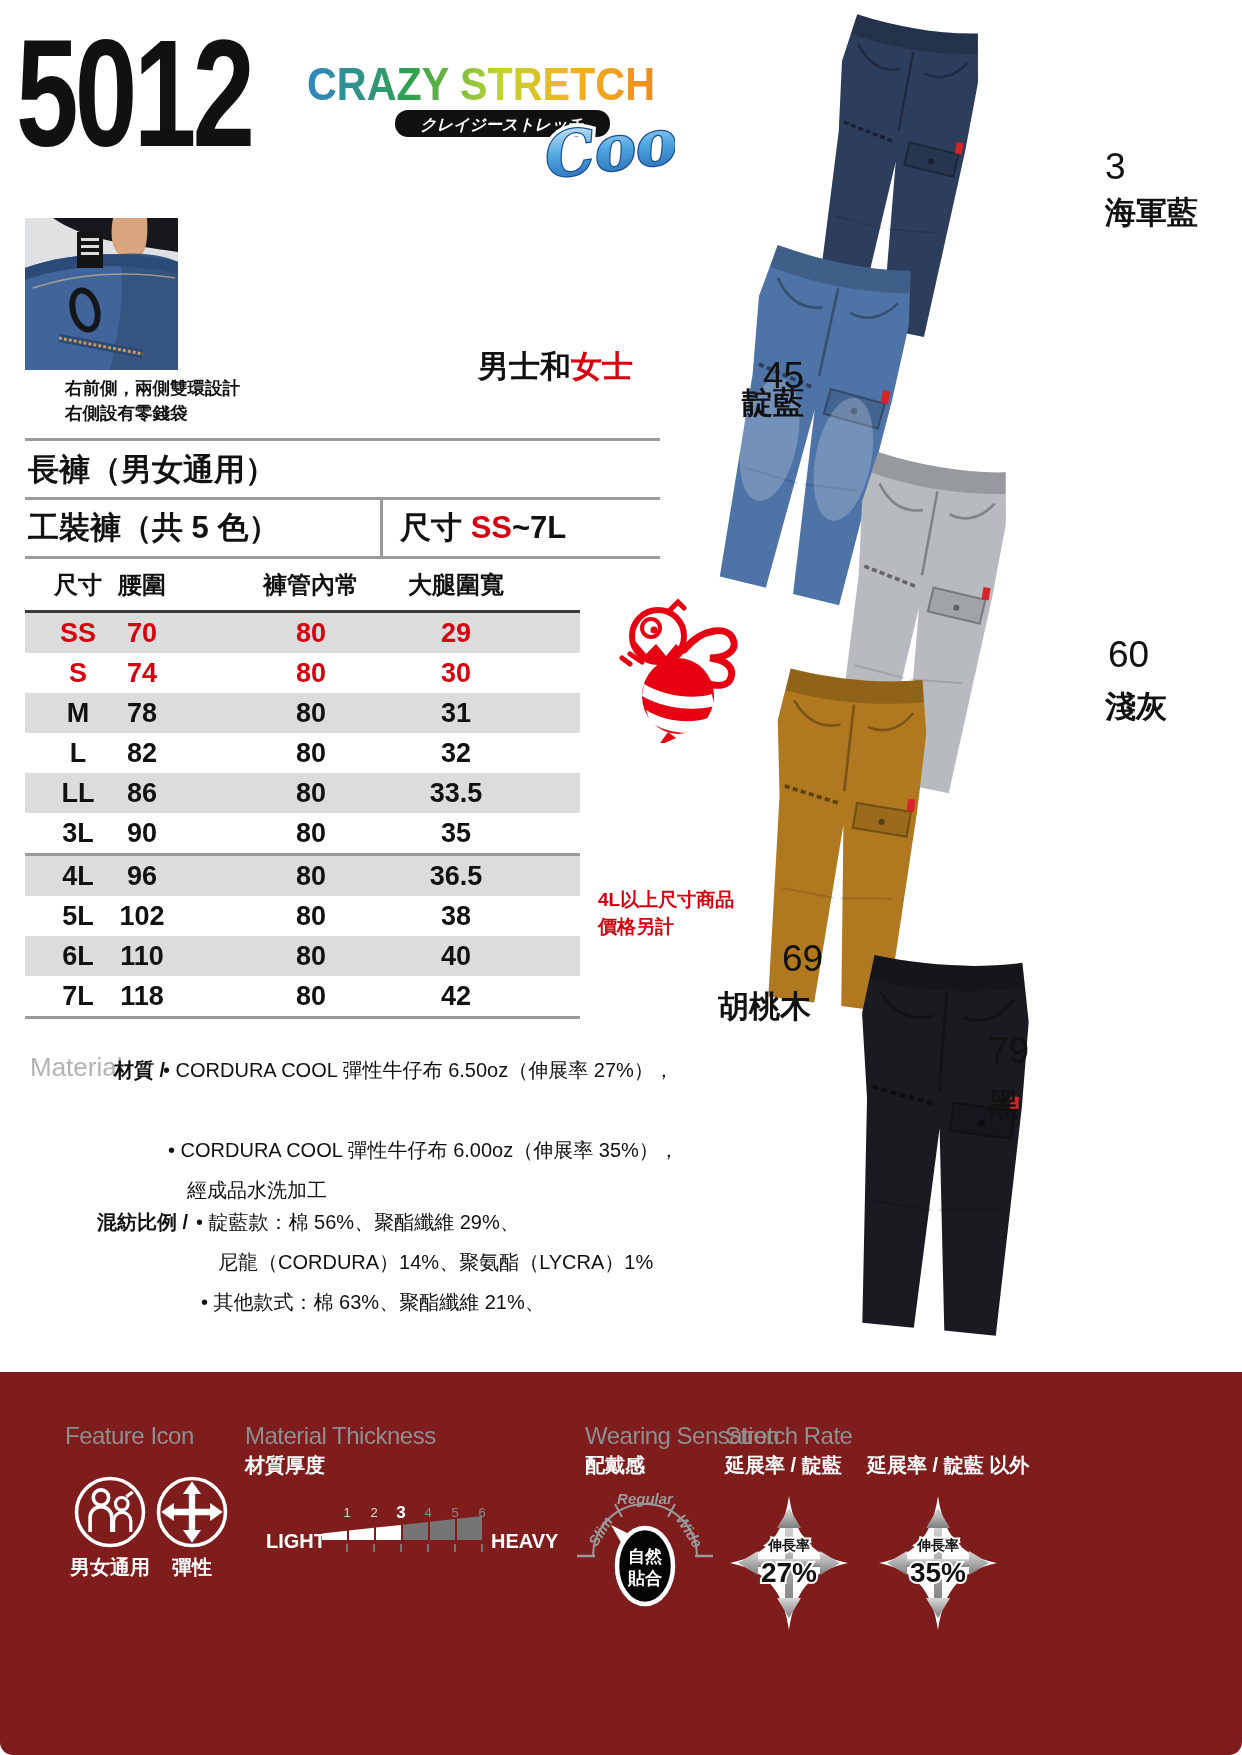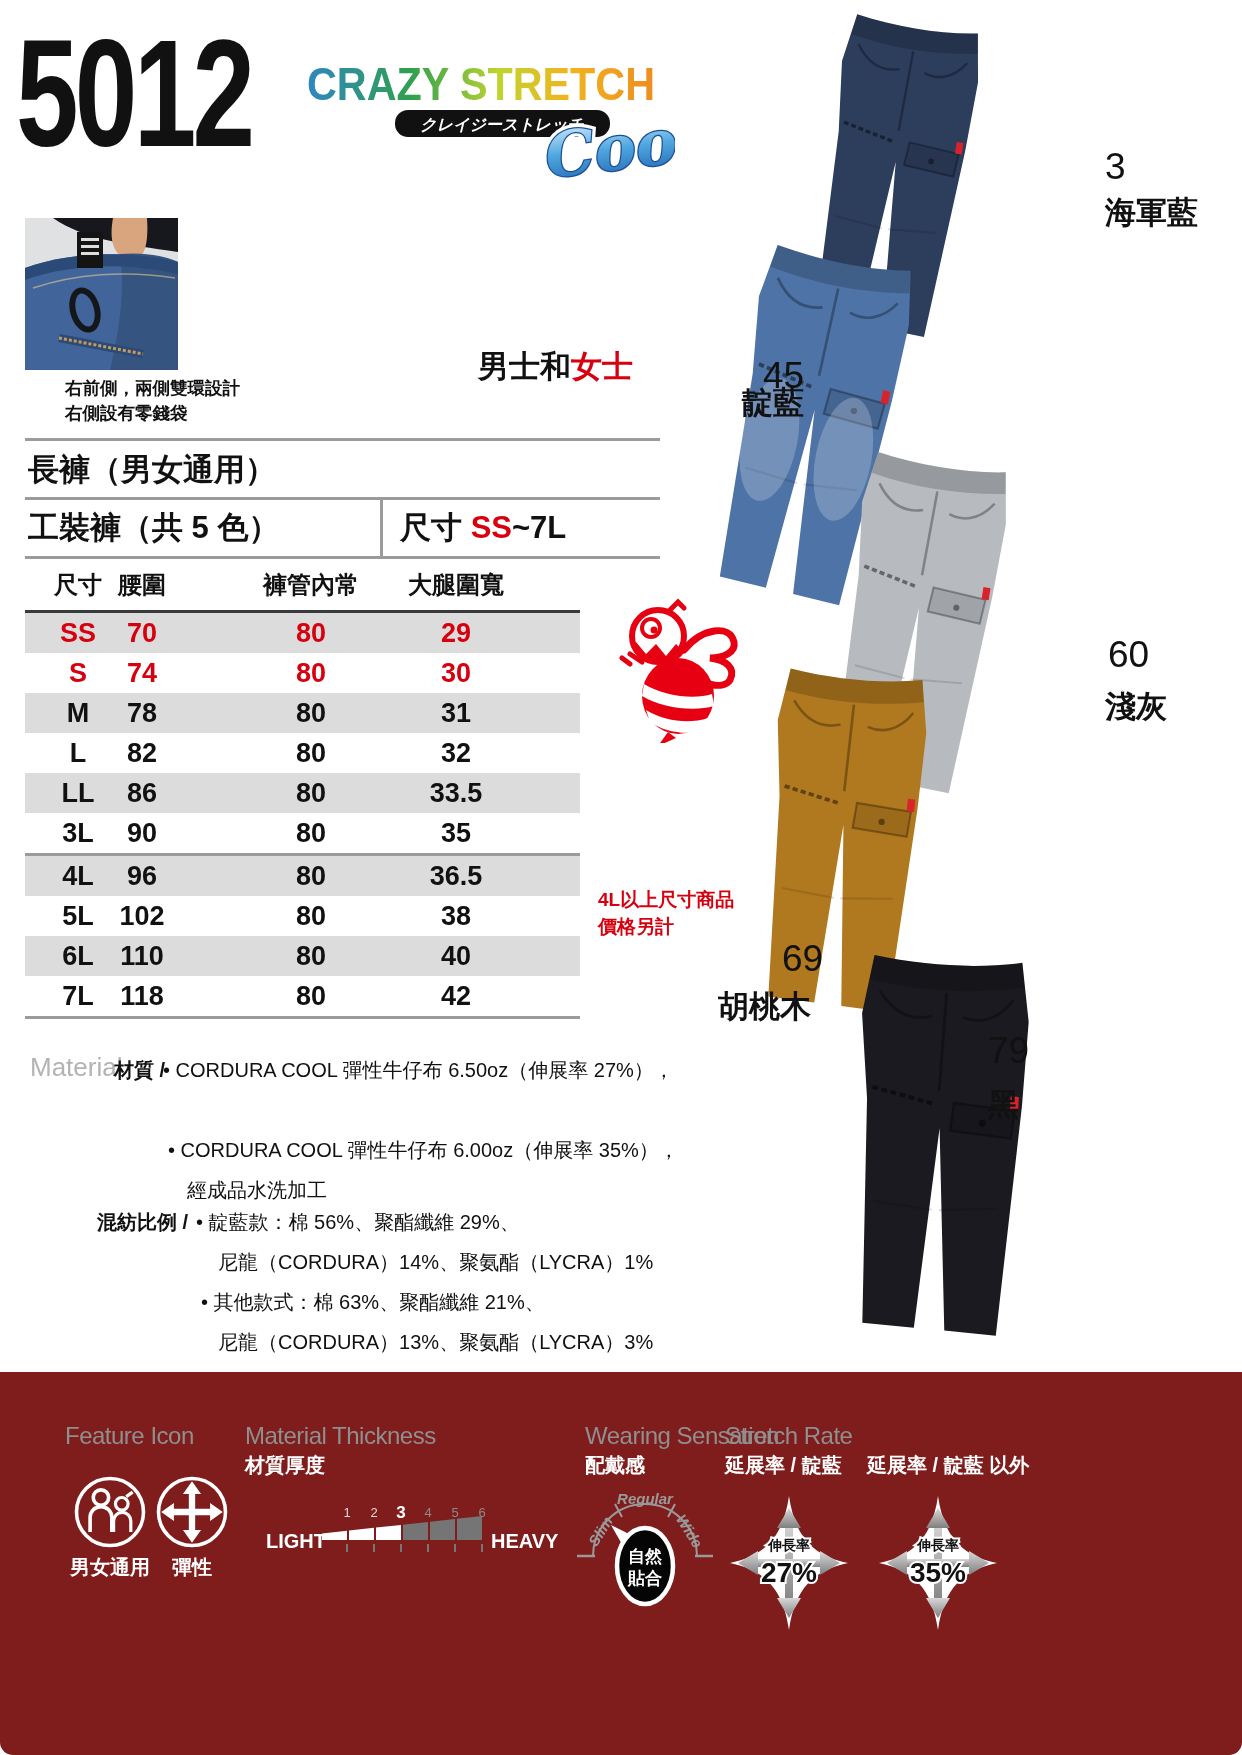--- a/index.html
+++ b/index.html
@@ -272,21 +272,20 @@
 
   <div class="abs mat" id="mat-en">Material</div>
   <div class="abs mat" id="mat-zh">材質 /</div>
   <div class="abs mat" id="mat-b1">• CORDURA COOL 彈性牛仔布 6.50oz（伸展率 27%），</div>
   <div class="abs mat" id="mat-b2">• CORDURA COOL 彈性牛仔布 6.00oz（伸展率 35%），</div>
   <div class="abs mat" id="mat-b2b">經成品水洗加工</div>
   <div class="abs mat" id="mix-zh">混紡比例 /</div>
   <div class="abs mat" id="mat-m1">• 靛藍款：棉 56%、聚酯纖維 29%、</div>
   <div class="abs mat" id="mat-m1b">尼龍（CORDURA）14%、聚氨酯（LYCRA）1%</div>
   <div class="abs mat" id="mat-m2">• 其他款式：棉 63%、聚酯纖維 21%、</div>
-  <div class="abs mat" id="mat-m2b">尼龍（CORDURA）13%、聚氨酯（LYCRA）3%</div>
 
   <svg class="abs pants" id="pants-navy" width="205" height="320" viewBox="0 0 200 330">
     <use href="#pants-shape" fill="#2d3d5c"></use>
   </svg>
   <svg class="abs pants" id="pants-indigo" width="215" height="375" viewBox="0 0 200 330">
     <use href="#pants-shape" fill="#4e73a6"></use>
     <ellipse cx="65" cy="185" rx="26" ry="58" fill="rgba(255,255,255,0.22)"></ellipse>
     <ellipse cx="136" cy="190" rx="26" ry="58" fill="rgba(255,255,255,0.22)"></ellipse>
   </svg>
   <svg class="abs pants" id="pants-gray" width="205" height="350" viewBox="0 0 200 330">

